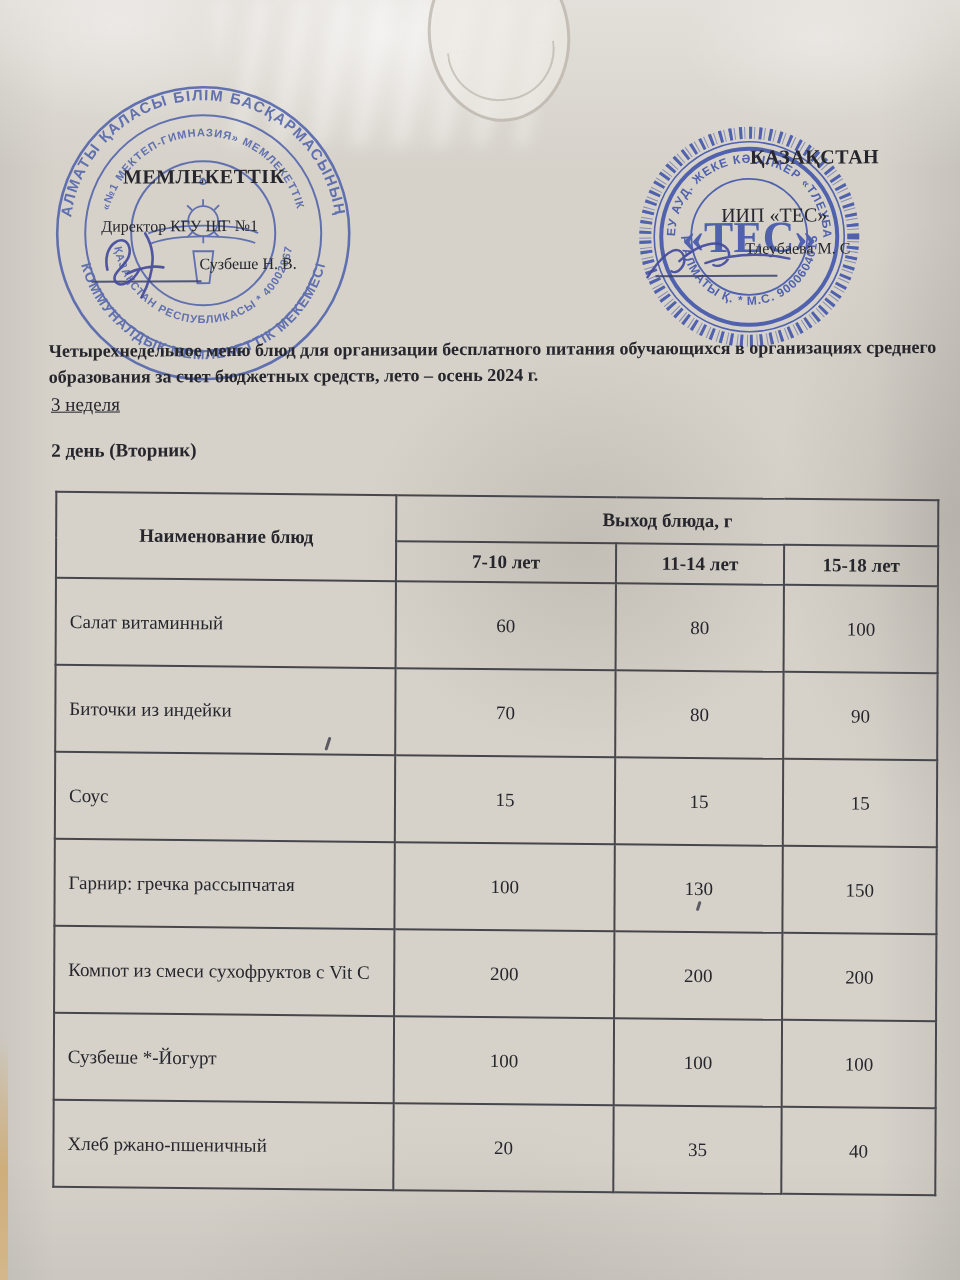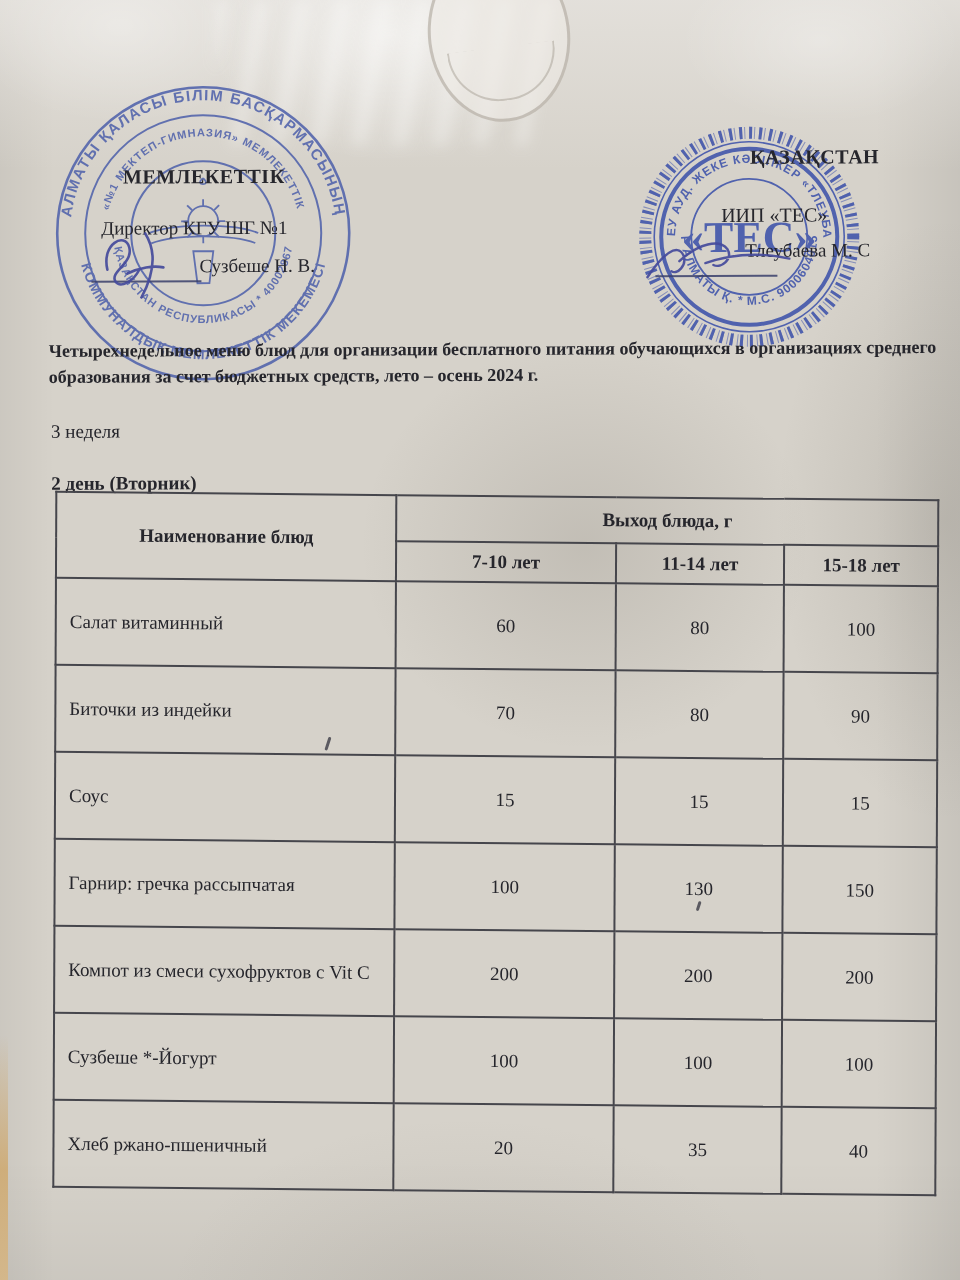--- a/index.html
+++ b/index.html
@@ -27,29 +27,29 @@
     filter:blur(7px);opacity:.65;}
   .arc-reflection{left:428px;top:-52px;width:136px;height:168px;border:3px solid rgba(150,143,130,.45);
     border-radius:50%;background:rgba(238,235,229,.55);transform:rotate(-7deg);}
   .arc-reflection:after{content:"";position:absolute;left:14px;top:96px;width:104px;height:52px;
     border:2px solid rgba(150,143,130,.4);border-top:none;border-radius:0 0 52px 52px;}
   .tan-edge{left:0;top:1035px;width:8px;height:245px;
     background:linear-gradient(180deg, rgba(207,169,111,0), #cfa96f 55%, #d7b683);opacity:.85;}
   .pen-mark{width:3px;height:14px;background:#3c3c46;transform:rotate(18deg);border-radius:2px;opacity:.8;}
   
   .sign-title{font-weight:bold;font-size:20px;letter-spacing:.5px;z-index:4;}
-  .sign-line{font-size:19px;z-index:4;}
+  .sign-line{font-size:16px;z-index:4;}
   .uline{border-top:2px solid #3a3f6b;z-index:3;opacity:.85;}
   
   .stamp{mix-blend-mode:multiply;opacity:.88;z-index:2;}
   .sig{z-index:5;opacity:.92;}
   
   .intro{left:50px;top:337px;width:894px;font-size:18px;font-weight:bold;line-height:1.42;z-index:4;}
-  .week{left:52px;top:419px;font-size:19px;z-index:4;}
-  .day{left:52px;top:471px;font-size:19px;font-weight:bold;z-index:4;}
+  .week{left:52px;top:392px;font-size:19px;z-index:4;text-decoration:underline;}
+  .day{left:52px;top:438px;font-size:19px;font-weight:bold;z-index:4;}
   
   .menu{left:56px;top:489px;width:884px;border-collapse:collapse;z-index:4;
     transform:rotate(.5deg) skewY(.3deg);transform-origin:0 0;}
   .menu th,.menu td{border:2px solid #46464c;}
   .menu th{font-size:19px;font-weight:bold;}
   .th-group{height:42px;}
   .th-age{height:36px;text-align:center;}
   .menu td{height:83px;vertical-align:middle;font-size:19px;}
   .cell-name{padding-left:13px;font-size:18px;text-align:left;}
   .cell-val{text-align:center;}

